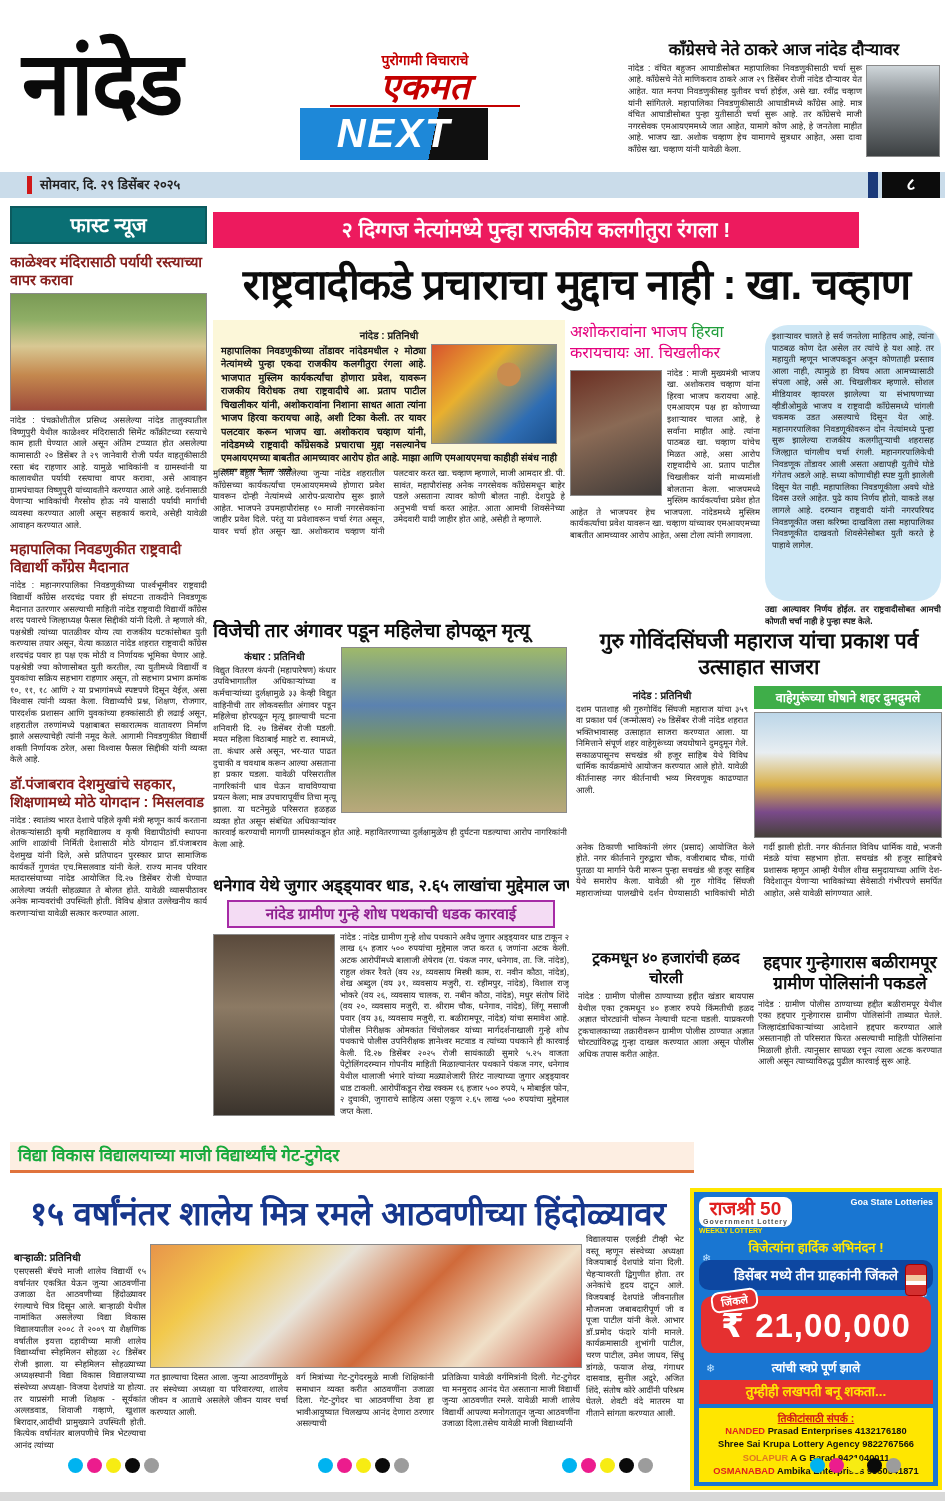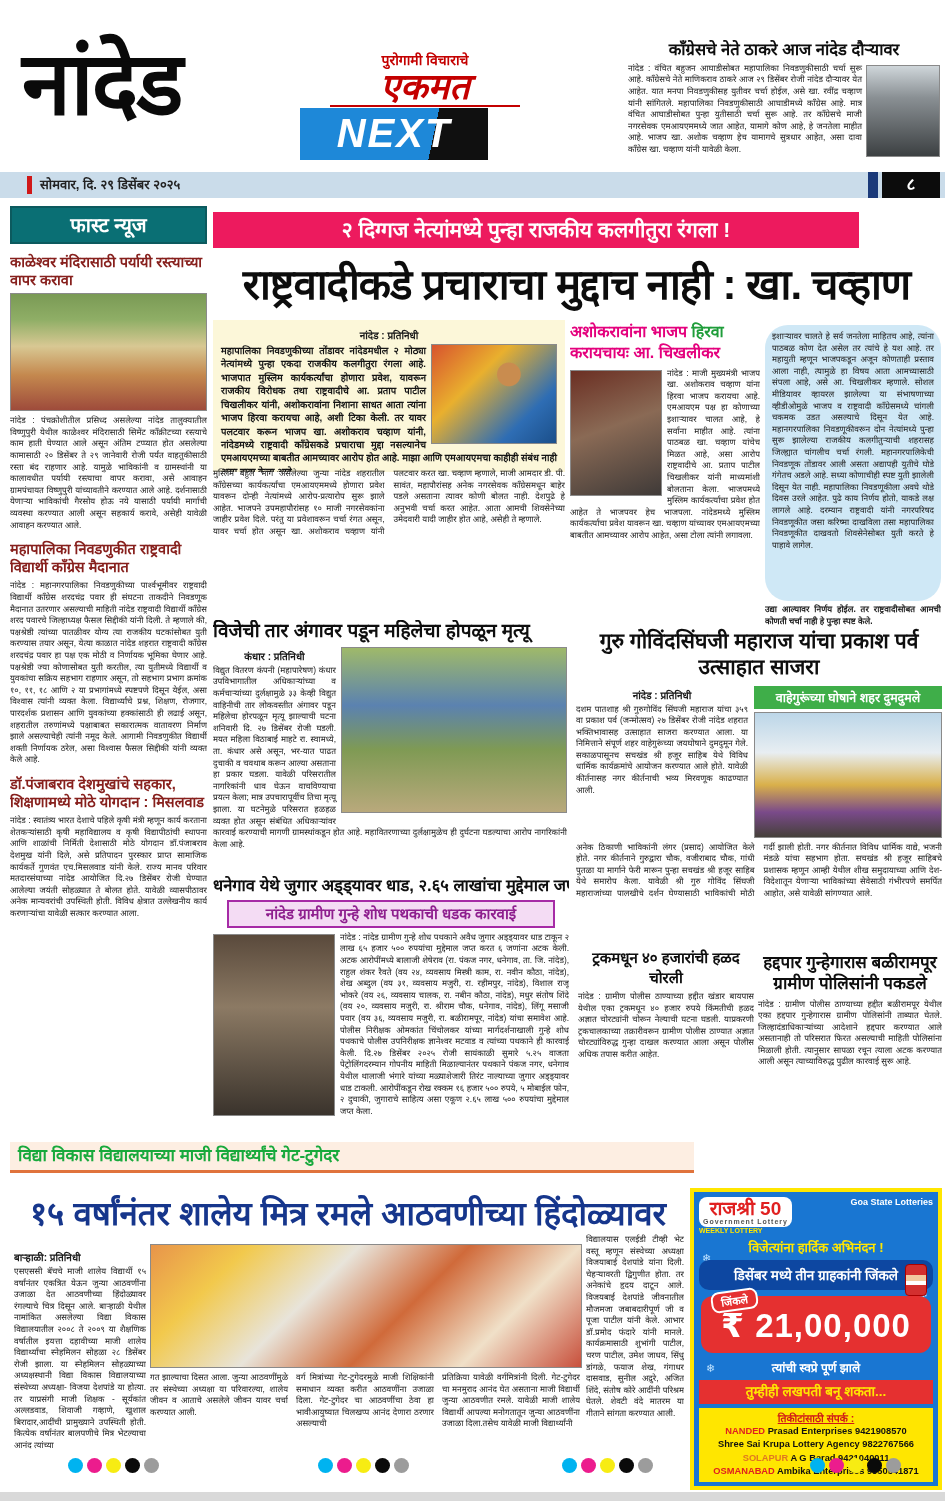--- a/index.html
+++ b/index.html
@@ -20,21 +20,21 @@
   .datebar .txt{font-size:13px;font-weight:700;color:#222;line-height:26px;}
   .pageno{background:#0c0c0c;color:#fff;font-size:17px;font-weight:700;text-align:center;line-height:26px;}
   
   .fast-head{background:#0a6f74;border:2px solid #0c5a5e;color:#fff;font-weight:800;font-size:20px;text-align:center;line-height:34px;}
   .side-head{color:#87201d;font-weight:800;font-size:14.5px;line-height:1.25;margin:9px 0 4px 0;}
   
   .kicker{background:#ed1a5e;color:#fff;font-weight:800;font-size:21px;text-align:center;line-height:36px;}
   .mainhead{font-size:42px;font-weight:900;color:#0c0c0c;text-align:center;white-space:nowrap;letter-spacing:-1px;}
   .leadbox{background:#fcf7d9;padding:6px 8px;}
   .bluebox{background:#cfe8f6;padding:6px 7px;border-radius:23px;}
-  .pinkhead{font-size:16px;font-weight:700;color:#e4007d;line-height:1.3;}
+  .pinkhead{font-size:16px;font-weight:400;color:#e4007d;line-height:1.3;}
   .pinkhead .grn{color:#1f9d3a;}
   .arthead{font-weight:800;color:#0e0e0e;line-height:1.2;}
   .purpban{background:#f4dcf4;border:2px solid #a62ba6;color:#8e1f8e;font-weight:800;font-size:15px;text-align:center;line-height:24px;}
   .greenhl{background:#3fae49;color:#fff;font-weight:800;font-size:12.5px;text-align:center;padding:3px 2px;}
   .twocol{column-count:2;column-gap:9px;}
   
   .reun-ban{background:#fdeee2;border-bottom:3px solid #e0733c;color:#18a93c;font-weight:800;font-size:17px;line-height:28px;padding-left:8px;}
   .reun-head{color:#16368c;font-weight:800;font-size:33px;text-align:center;white-space:nowrap;}
   
   .ad{background:#1976d2;border:4px solid #ffe600;box-sizing:border-box;padding:5px;}
@@ -212,21 +212,21 @@
       <span class="santa"></span>
     </div>
     <div class="ad-amountbox">
       <div class="ad-winbadge">जिंकले</div>
       <div class="ad-amount">₹ 21,00,000</div>
     </div>
     <div class="ad-dream">त्यांची स्वप्रे पूर्ण झाले</div>
     <div class="ad-band">तुम्हीही लखपती बनू शकता...</div>
     <div class="ad-yellow">
       <div class="ad-contact-h">तिकीटांसाठी संपर्क :</div>
-      <div class="ad-line"><span class="city-red">NANDED</span> <span>Prasad Enterprises 9421908570</span></div>
+      <div class="ad-line"><span class="city-red">NANDED</span> <span>Prasad Enterprises 4132176180</span></div>
       <div class="ad-line"><span>Shree Sai Krupa Lottery Agency 9822767566</span></div>
       <div class="ad-line"><span class="city-or">SOLAPUR</span> <span>A G Barad 9421040011</span></div>
       <div class="ad-line"><span class="city-red">OSMANABAD</span> <span>Ambika Enterprises 9850541871</span></div>
     </div>
   </div>
 
   <div class="abs dotrow" style="left:68px;top:1458px;">
     <span class="dot d-c"></span>
       <span class="dot d-m"></span>
       <span class="dot d-y"></span>

